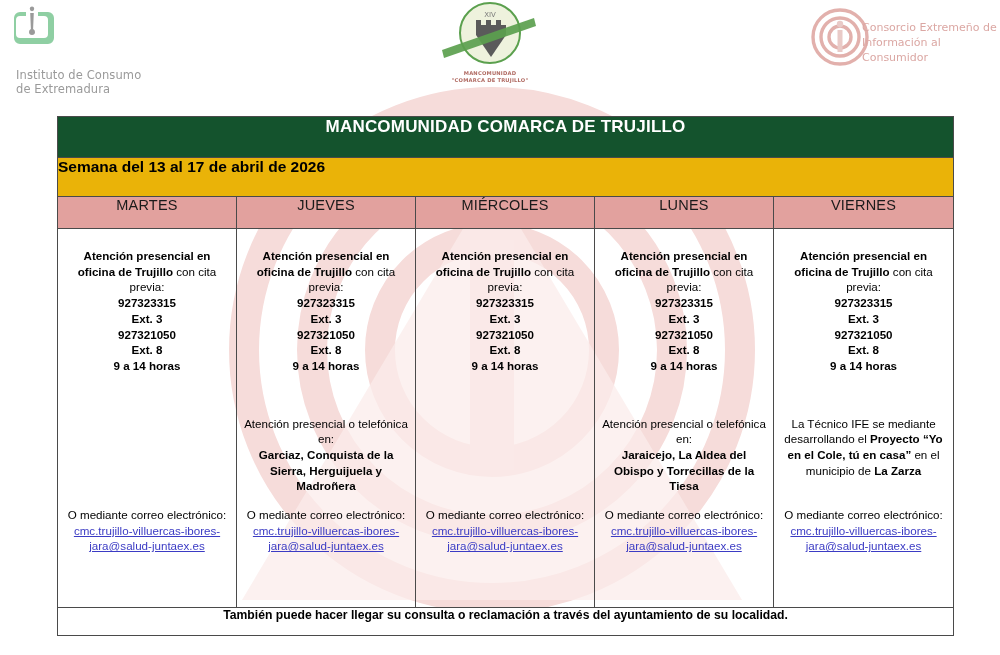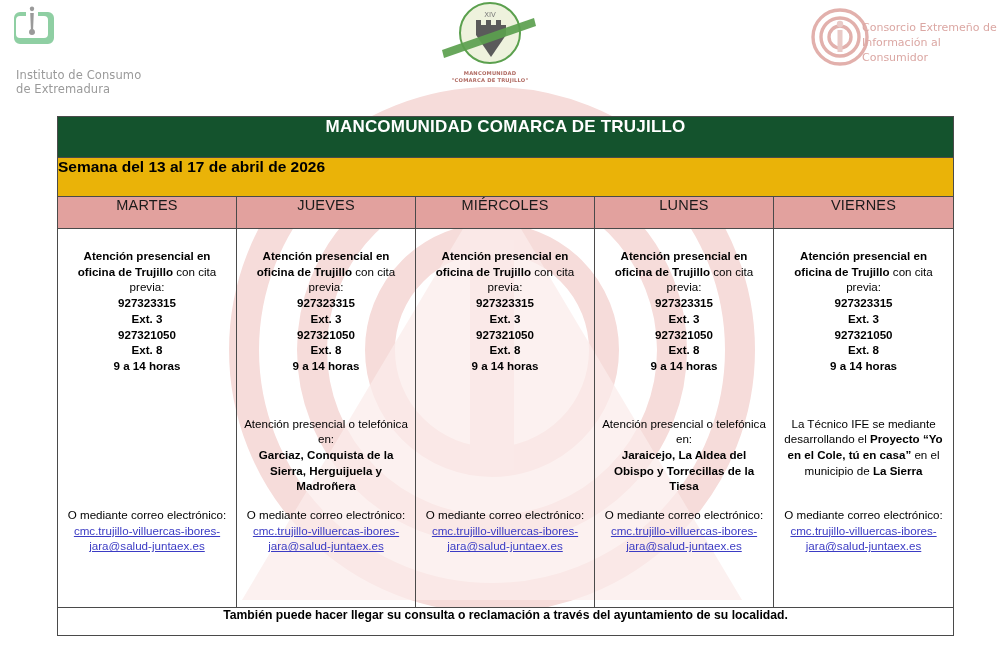--- a/index.html
+++ b/index.html
@@ -258,21 +258,21 @@
             <div class="blk office"><span>Atención presencial en oficina de Trujillo</span><span class="reg"> con cita previa:</span><br><span>927323315</span><br><span>Ext. 3</span><br><span>927321050</span><br><span>Ext. 8</span><br><span class="hrs">9 a 14 horas</span></div>
             <div class="spacer-a"></div>
             <div class="blk mid mid-zone"><span>Atención presencial o telefónica en:</span><br><span class="towns">Jaraicejo, La Aldea del Obispo y Torrecillas de la Tiesa</span></div>
             <div class="blk mail"><span>O mediante correo electrónico:</span><br><span class="maillink">cmc.trujillo-villuercas-ibores-jara@salud-juntaex.es</span></div>
           </div>
         </td>
         <td class="day-col">
           <div class="col-inner">
             <div class="blk office"><span>Atención presencial en oficina de Trujillo</span><span class="reg"> con cita previa:</span><br><span>927323315</span><br><span>Ext. 3</span><br><span>927321050</span><br><span>Ext. 8</span><br><span class="hrs">9 a 14 horas</span></div>
             <div class="spacer-a"></div>
-            <div class="blk mid mid-zone"><span>La Técnico IFE se mediante desarrollando el </span><span class="b">Proyecto “Yo en el Cole, tú en casa”</span><span> en el municipio de </span><span class="b">La Sierra</span></div>
+            <div class="blk mid mid-zone"><span>La Técnico IFE se mediante desarrollando el </span><span class="b">Proyecto “Yo en el Cole, tú en casa”</span><span> en el municipio de </span><span class="b">La Zarza</span></div>
             <div class="blk mail"><span>O mediante correo electrónico:</span><br><span class="maillink">cmc.trujillo-villuercas-ibores-jara@salud-juntaex.es</span></div>
           </div>
         </td>
       </tr>
     <tr>
       <td class="footer-cell" colspan="5">También puede hacer llegar su consulta o reclamación a través del ayuntamiento de su localidad.</td>
     </tr>
   </tbody>
 </table>
 

